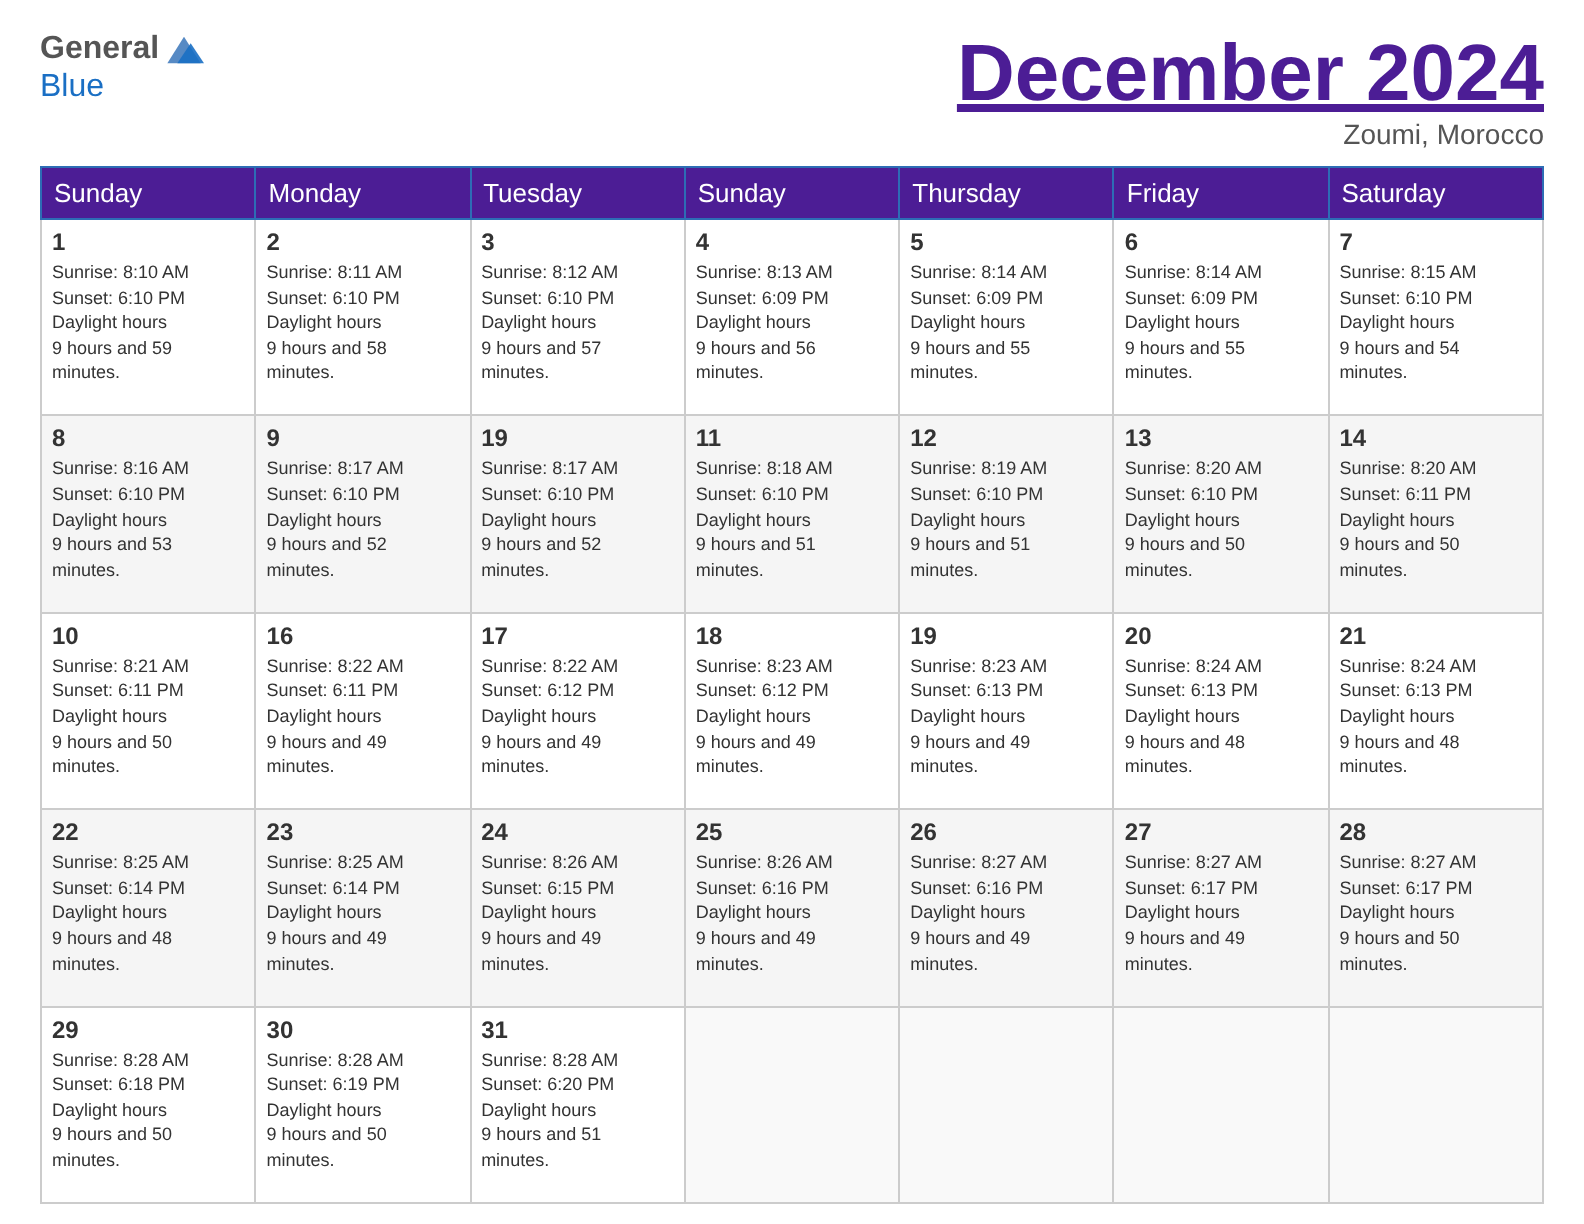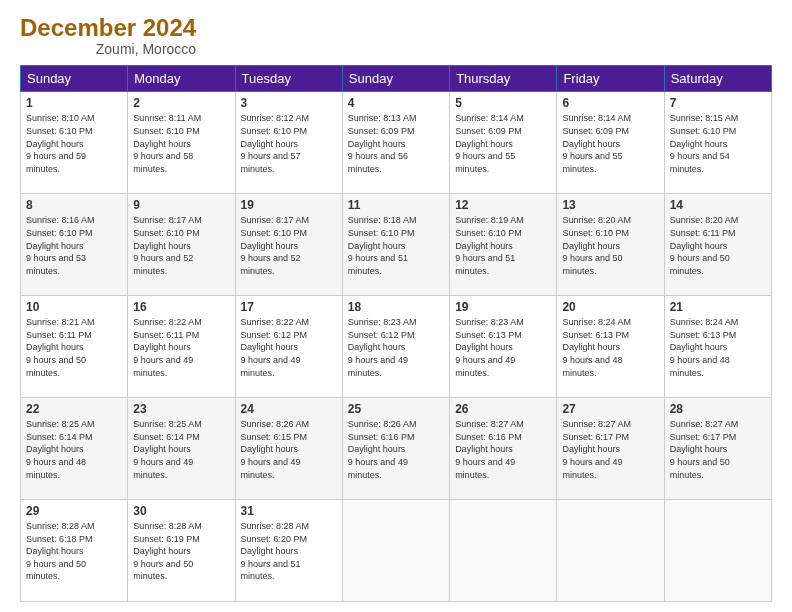--- a/index.html
+++ b/index.html
@@ -39,24 +39,25 @@
     .logo-blue { color: #1a6fc4; font-size: 16px; }
     .logo-icon {
       width: 20px;
       height: 20px;
       margin-left: 2px;
     }
     .title-block {
       text-align: right;
     }
     .month-title {
-      font-size: 24px;
+      font-size: 40px;
       font-weight: bold;
-      color: #a16207;
+      color: #4c1d95;
       line-height: 1.1;
+      text-decoration: underline;
     }
     .location {
       font-size: 14px;
       color: #555;
     }
     .calendar {
       flex: 1;
       border: 1px solid #ccc;
       border-collapse: collapse;
       width: 100%;
@@ -96,20 +97,30 @@
     }
     .empty-cell {
       background: #f9f9f9 !important;
     }
   </style>
 </head>
 <body>
 
 <div class="page">
   <div class="header">
+    <div class="logo">
+      <div class="logo-text">
+        <span class="logo-general">General</span>
+        <svg class="logo-icon" viewBox="0 0 24 20" fill="none">
+          <polygon points="2,18 12,2 22,18" fill="#2d6db5" opacity="0.8"></polygon>
+          <polygon points="8,18 16,6 24,18" fill="#1a6fc4" opacity="0.9"></polygon>
+        </svg>
+      </div>
+      <span class="logo-blue">Blue</span>
+    </div>
     <div class="title-block">
       <div class="month-title">December 2024</div>
       <div class="location">Zoumi, Morocco</div>
     </div>
   </div>
 
   <table class="calendar">
     <thead>
       <tr>
       <th>Sunday</th>

